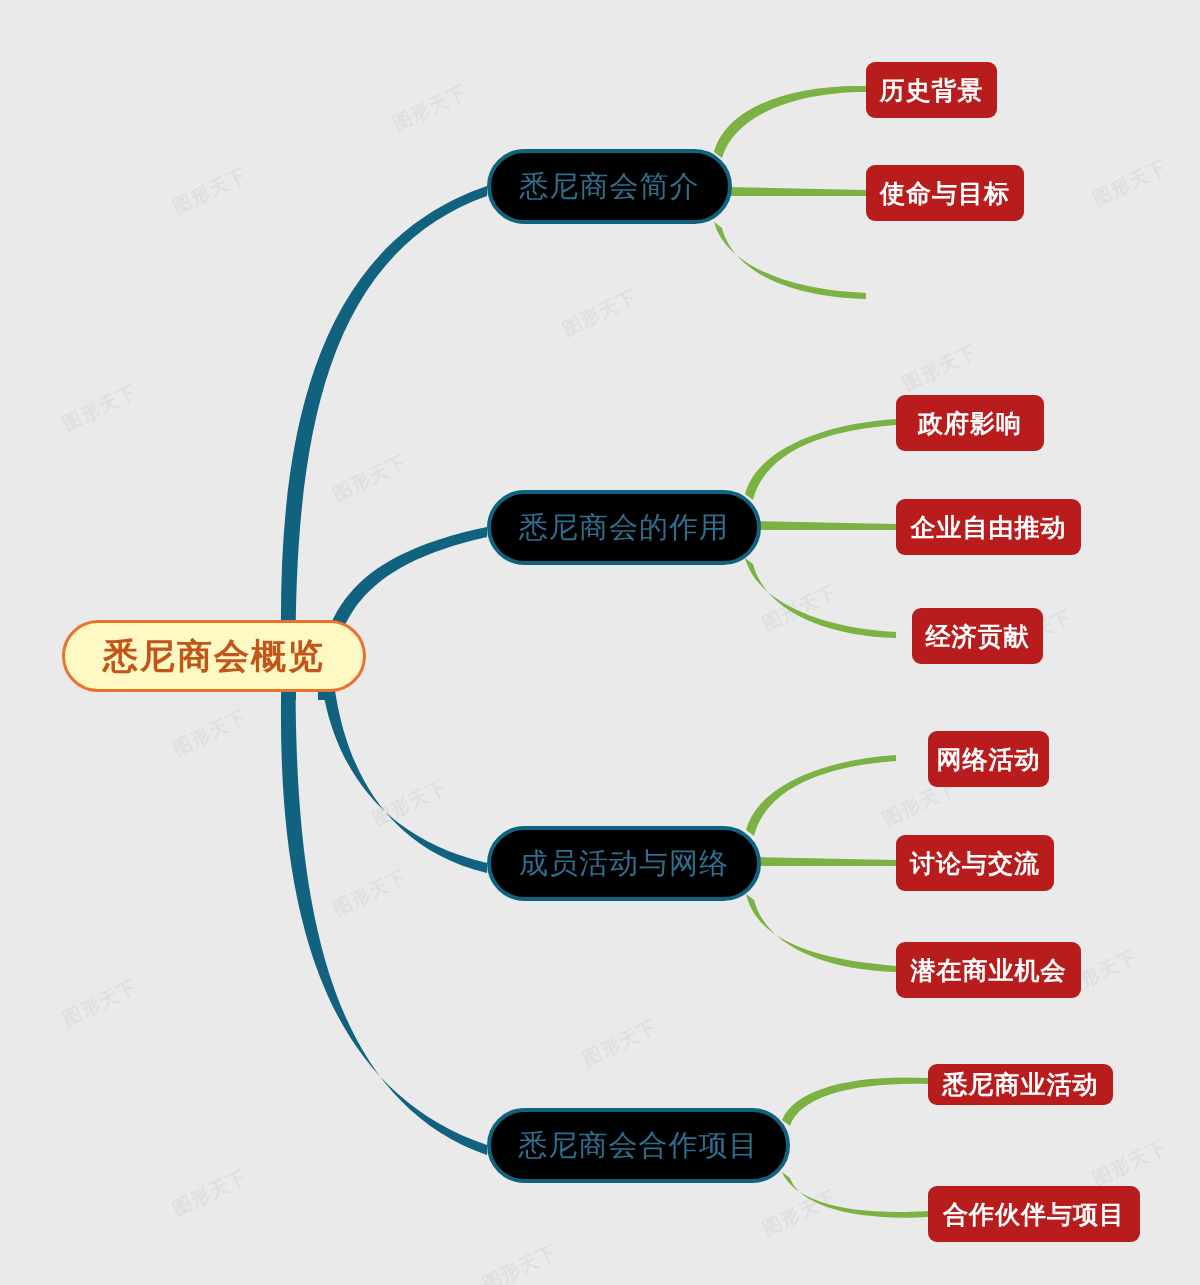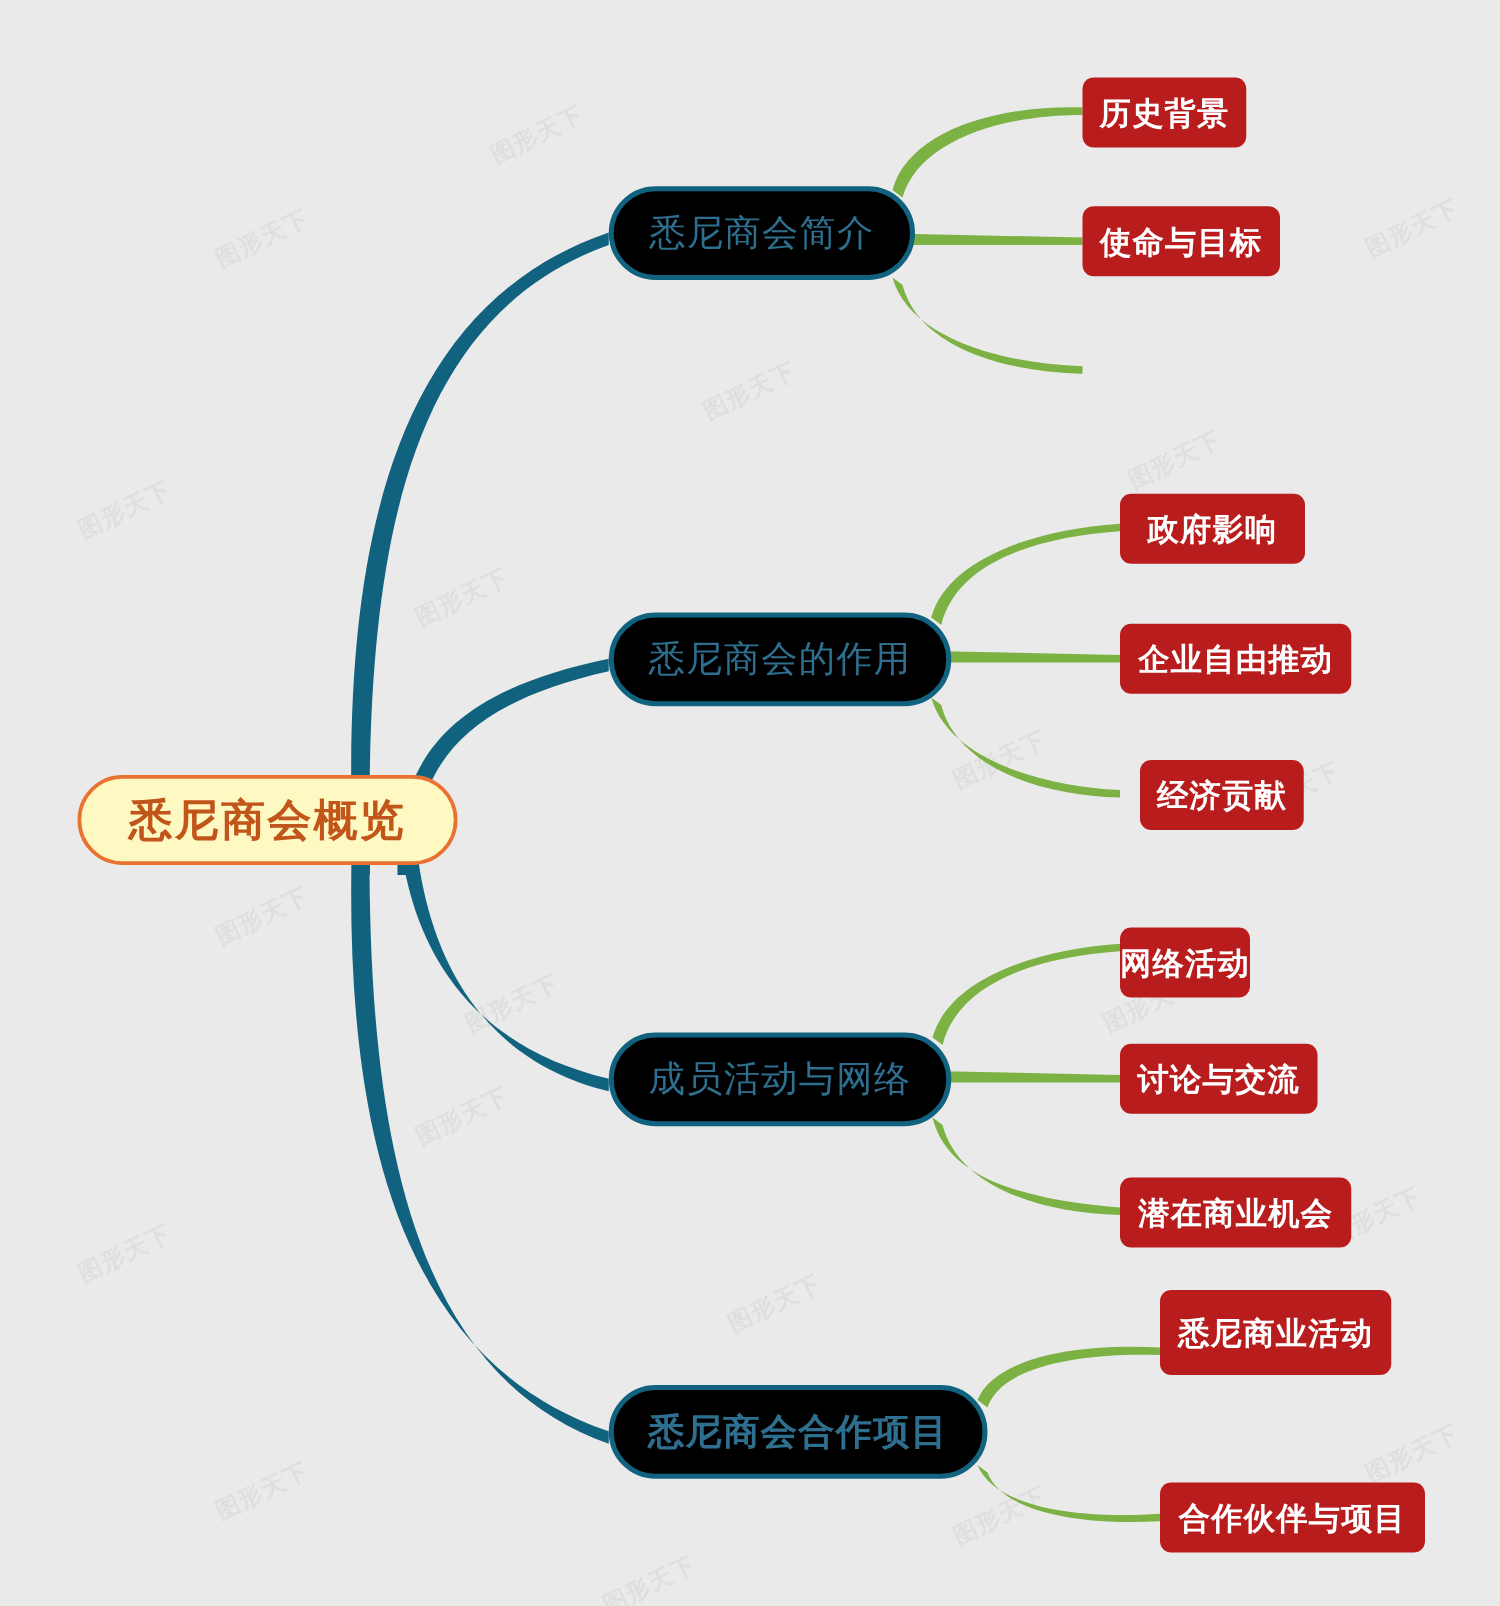--- a/index.html
+++ b/index.html
@@ -203,33 +203,33 @@
   <div class="node node-leaf" style="left:896px; top:499px; width:185px; height:56px;">
     <span>企业自由推动</span>
   </div>
   <div class="node node-leaf" style="left:912px; top:608px; width:131px; height:56px;">
     <span>经济贡献</span>
   </div>
 
   <div class="node node-branch" style="left:487px; top:826px; width:274px; height:75px;align-items:center;">
     <span>成员活动与网络</span>
   </div>
-  <div class="node node-leaf" style="left:896px; top:731px; width:104px; height:56px;margin-top:11px;">
+  <div class="node node-leaf" style="left:928px; top:731px; width:121px; height:56px;">
     <span>网络活动</span>
   </div>
   <div class="node node-leaf" style="left:896px; top:835px; width:158px; height:56px;">
     <span>讨论与交流</span>
   </div>
   <div class="node node-leaf" style="left:896px; top:942px; width:185px; height:56px;">
     <span>潜在商业机会</span>
   </div>
 
-  <div class="node node-branch" style="left:487px; top:1108px; width:303px; height:75px;font-weight:bold;">
+  <div class="node node-branch" style="left:487px; top:1108px; width:303px; height:75px;">
     <span>悉尼商会合作项目</span>
   </div>
-  <div class="node node-leaf" style="left:928px; top:1032px; width:185px; height:68px;">
+  <div class="node node-leaf" style="left:928px; top:1064px; width:185px; height:41px;">
     <span>悉尼商业活动</span>
   </div>
   <div class="node node-leaf" style="left:928px; top:1186px; width:212px; height:56px;">
     <span>合作伙伴与项目</span>
   </div>
 
 </div>
 
 </body></html>

